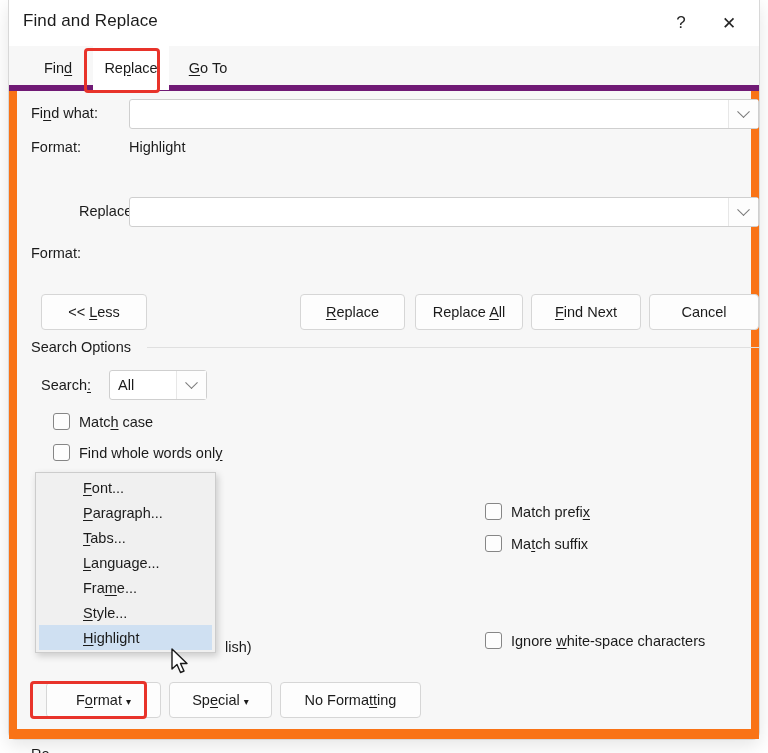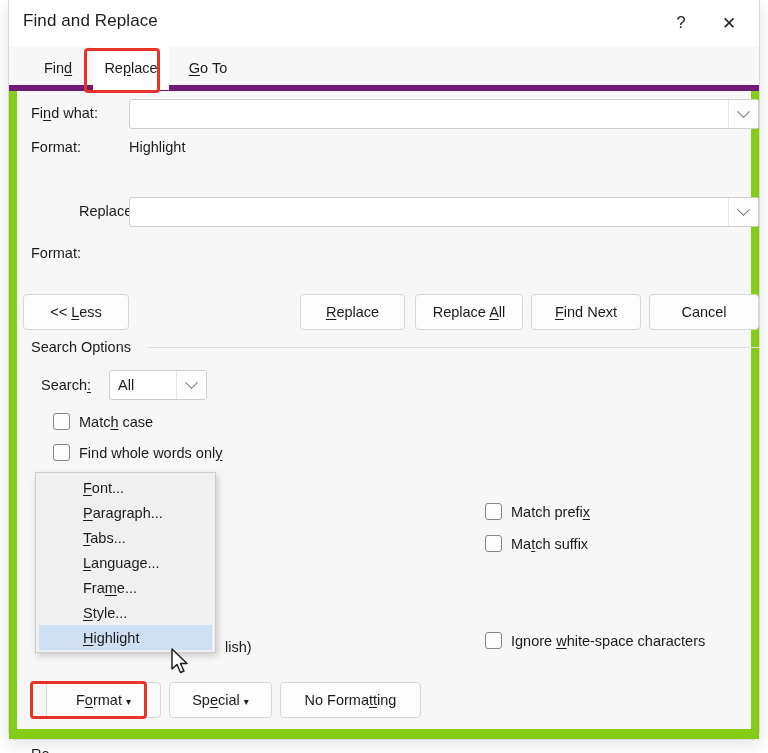--- a/index.html
+++ b/index.html
@@ -71,21 +71,21 @@
     background: transparent;
   }
   .tab-find    { left: 18px;  width: 62px; }
   .tab-replace { left: 84px;  width: 76px; background: #ffffff; }
   .tab-goto    { left: 166px; width: 66px; }
 
   
   .panel {
     position: absolute;
     left: 0; top: 91px; right: 0; bottom: 0;
-    background: #84cc16;
+    background: #f97316;
   }
   .panel-inner {
     position: absolute;
     left: 8px; top: 0; right: 8px; bottom: 10px;
     background: #f7f7f7;
   }
 
   .lbl {
     position: absolute;
     font-size: 14.5px;
@@ -294,21 +294,21 @@
         <div class="combo" style="left:112px; top:106px; width:630px;">
           <input type="text" value="" style="">
           <div class="arrowbox">
             <span class="chev"></span>
           </div>
         </div>
 
         <div class="lbl" style="left:14px; top:154px;">Format:</div>
         <div class="lbl" style="left:112px; top:154px;"></div>
 
-        <div class="btn" style="left:6px; top:203px; width:106px;">
+        <div class="btn" style="left:24px; top:203px; width:106px;">
           <span>&lt;&lt; <span class="u">L</span>ess</span>
         </div>
         <div class="btn" style="left:283px; top:203px; width:105px;">
           <span><span class="u">R</span>eplace</span>
         </div>
         <div class="btn" style="left:398px; top:203px; width:108px;">
           <span>Replace <span class="u">A</span>ll</span>
         </div>
         <div class="btn" style="left:514px; top:203px; width:110px;">
           <span><span class="u">F</span>ind Next</span>

